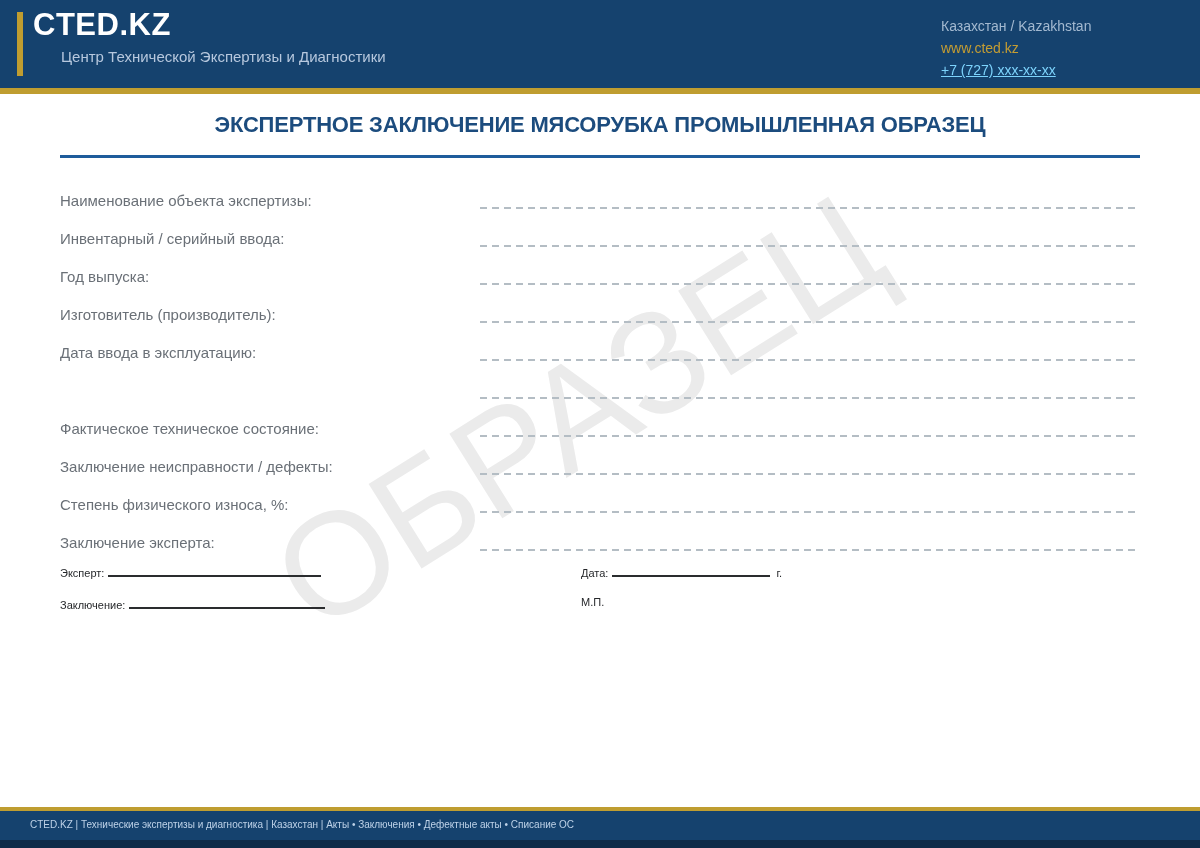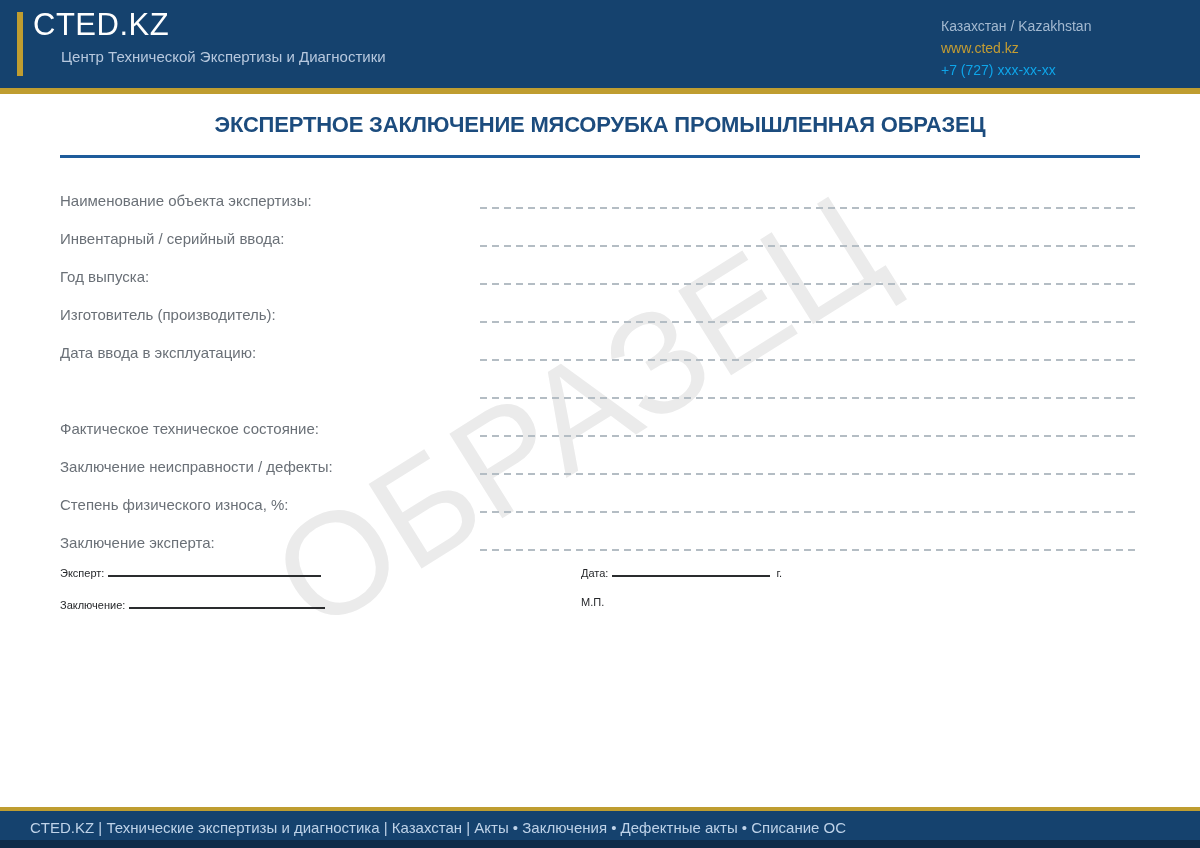--- a/index.html
+++ b/index.html
@@ -16,33 +16,33 @@
   .header {
     position: absolute; top: 0; left: 0; width: 1200px; height: 88px;
     background: #15426e;
   }
   .gold-bar {
     position: absolute; left: 17px; top: 12px; width: 6px; height: 64px;
     background: #bf9d30;
   }
   .logo {
     position: absolute; left: 33px; top: 7px;
-    color: #ffffff; font-size: 31px; font-weight: 400; letter-spacing: 0.5px;
+    color: #ffffff; font-size: 31px; font-weight: 700; letter-spacing: 0.5px;
   }
   .subtitle {
     position: absolute; left: 33px; top: 48px;
     color: #b7c8de; font-size: 15px; font-weight: 400; margin-left: 28px;
   }
   .header-right {
     position: absolute; left: 941px; top: 15px;
     font-size: 14px; line-height: 22px;
   }
   .header-right .country { color: #a3b9d0; }
   .header-right .website { color: #c49d33; cursor: pointer; }
-  .header-right .phone   { color: #0ea5e9; }
+  .header-right .phone   { color: #7dd3fc; text-decoration: underline; }
   .gold-divider {
     position: absolute; top: 88px; left: 0; width: 1200px; height: 6px;
     background: #bf9d30;
   }
 
   
   .doc-title {
     position: absolute; top: 112px; left: 0; width: 1200px;
     text-align: center;
     color: #1c4c7e; font-size: 22px; font-weight: 700; letter-spacing: -0.2px;
@@ -91,21 +91,21 @@
   .sig-right { position: absolute; left: 521px; top: 0; }
 
   
   .footer {
     position: absolute; left: 0; bottom: 0; width: 1200px; height: 41px;
     background: #15426e;
     border-top: 4px solid #bf9d30;
   }
   .footer-text {
     position: absolute; left: 30px; top: 8px;
-    color: #bed2e8; font-size: 15px;
+    color: #bed2e8; font-size: 10px;
   }
   .footer-dark {
     position: absolute; left: 0; bottom: 0; width: 1200px; height: 8px;
     background: #0e2b49;
   }
 </style>
 </head>
 <body>
 
 <div class="page">

